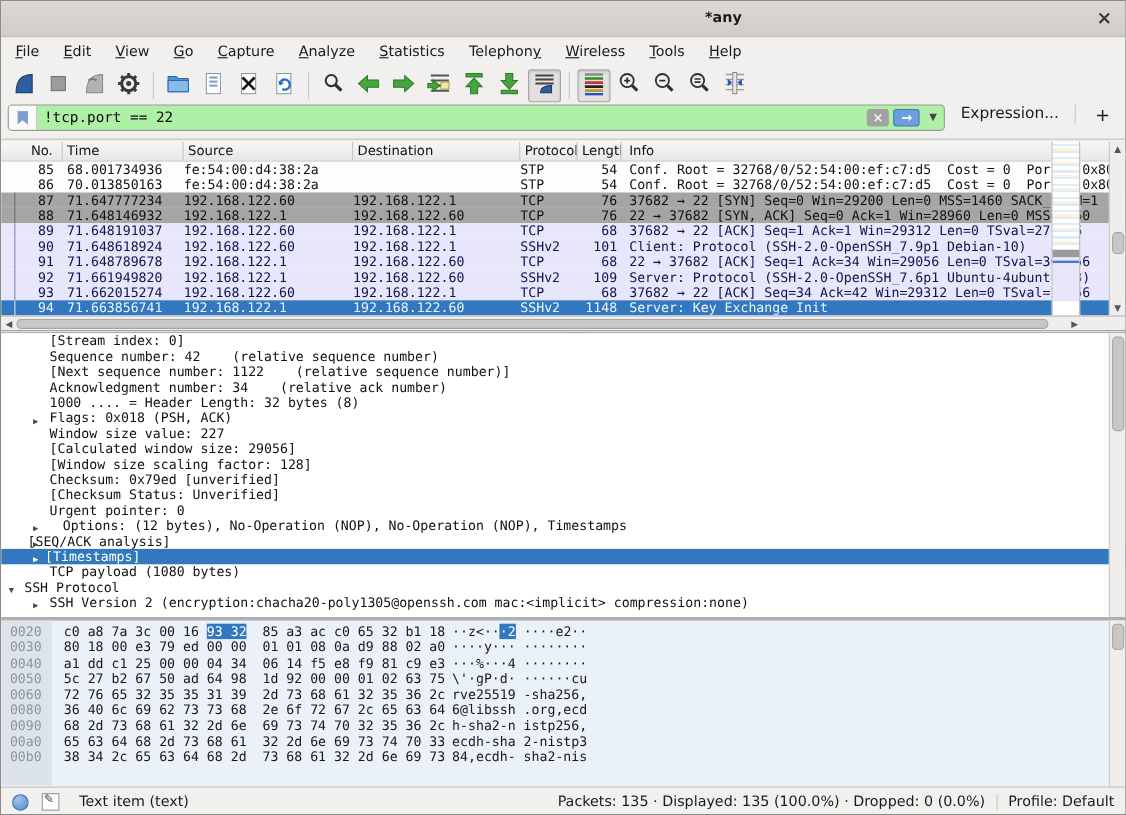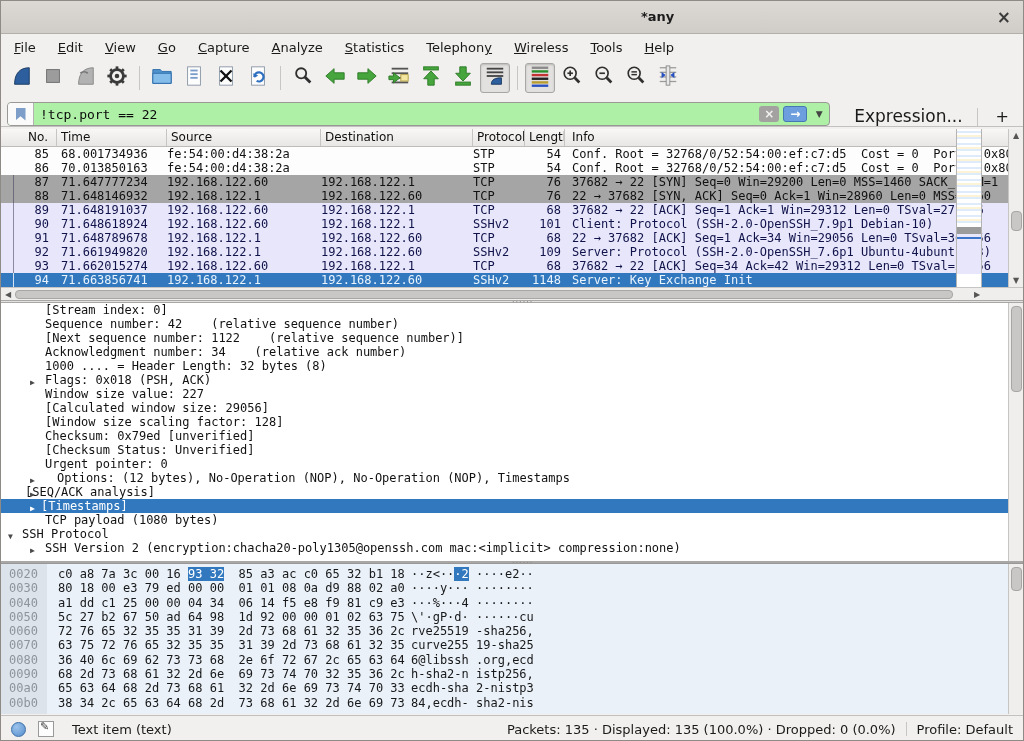--- a/index.html
+++ b/index.html
@@ -14,30 +14,30 @@
   
   .menubar{position:absolute;left:0;top:33px;width:100%;height:27px;background:#f1f0ee;display:flex;align-items:center;padding-left:2px;}
   .menu-item{padding:4px 11px;font-size:13px;color:#1a1a1a;}
   .menu-item u{text-decoration:underline;}
   
   .toolbar{position:absolute;left:0;top:60px;width:100%;height:34px;background:#f1f0ee;display:flex;align-items:center;padding-left:4px;}
   .tb{width:30px;height:30px;margin:0 1px;display:flex;align-items:center;justify-content:center;border:1px solid transparent;border-radius:3px;}
   .tb.pressed{background:#e3e1df;border-color:#a9a7a5;box-shadow:inset 0 1px 2px rgba(0,0,0,.18);}
   .tbsep{width:1px;height:24px;background:#c8c6c4;margin:0 6px;}
   
-  .filterbar{position:absolute;left:0;top:94px;width:100%;height:32px;background:#f1f0ee;border-bottom:1px solid #c2c1bf;display:flex;align-items:flex-end;padding:0 6px;}
+  .filterbar{position:absolute;left:0;top:94px;width:100%;height:32px;background:#f1f0ee;border-bottom:1px solid #c2c1bf;display:flex;align-items:flex-start;padding:0 6px;}
   .fcombo{display:flex;align-items:stretch;height:24px;width:902px;border:1px solid #9a9896;border-radius:4px;overflow:hidden;background:#aef0a6;}
   .fbookmark{width:26px;background:#fafafa;border-right:1px solid #b5b3b1;display:flex;align-items:center;justify-content:center;}
   .bookmark-shape{width:10px;height:13px;background:#7d9ec9;clip-path:polygon(0 0,100% 0,100% 100%,50% 68%,0 100%);}
   .finput{flex:1;border:0;background:transparent;font-family:"DejaVu Sans Mono",monospace;font-size:13px;padding:0 6px;color:#0a0a0a;outline:none;}
   .fbtn{display:flex;align-items:center;justify-content:center;margin:3px 2px;border-radius:3px;font-size:12px;}
   .fclear{width:20px;background:#a4a2a0;color:#f2f2f2;font-weight:bold;}
   .fapply{width:24px;background:#6d9ede;border:1px solid #4678b4;color:#fff;font-weight:bold;}
   .fcaret{width:16px;color:#444;font-size:9px;}
-  .fexpr{margin-left:24px;font-size:17px;color:#1a1a1a;}
+  .fexpr{margin-left:14px;font-size:14px;color:#1a1a1a;}
   .fsep{width:1px;height:18px;background:#c8c6c4;margin:0 10px 0 14px;}
   .fplus{font-size:16px;color:#1a1a1a;padding:0 8px;}
   
   .packetlist{position:absolute;left:0;top:128px;width:100%;height:158px;background:#fff;overflow:hidden;}
   .pl-header{display:flex;height:18px;background:linear-gradient(#f8f7f6,#e8e7e5);border-bottom:1px solid #bdbcba;font-size:12px;color:#111;}
   .hcell{border-right:1px solid #c6c5c3;padding:1px 0 0 4px;overflow:hidden;white-space:nowrap;}
   .prow{display:flex;height:14px;font-family:"DejaVu Sans Mono",monospace;font-size:12px;line-height:14px;white-space:pre;position:relative;}
   .prow span{overflow:hidden;}
   .c0{width:56px;text-align:right;padding-right:8px;flex:none;}
   .c1{width:110px;padding-left:4px;flex:none;}
@@ -382,21 +382,20 @@
       <span class="grip">······</span>
     </div>
 
   <div class="hexpane">
     <div class="hexstrip"></div>
   <div class="hexrow"><span class="off">0020</span><span class="bytes">c0 a8 7a 3c 00 16 <span class="hl">93 32</span>  85 a3 ac c0 65 32 b1 18</span><span class="asc">··z&lt;··<span class="hl">·2</span> ····e2··</span></div>
       <div class="hexrow"><span class="off">0030</span><span class="bytes">80 18 00 e3 79 ed 00 00  01 01 08 0a d9 88 02 a0</span><span class="asc">····y··· ········</span></div>
       <div class="hexrow"><span class="off">0040</span><span class="bytes">a1 dd c1 25 00 00 04 34  06 14 f5 e8 f9 81 c9 e3</span><span class="asc">···%···4 ········</span></div>
       <div class="hexrow"><span class="off">0050</span><span class="bytes">5c 27 b2 67 50 ad 64 98  1d 92 00 00 01 02 63 75</span><span class="asc">\'·gP·d· ······cu</span></div>
       <div class="hexrow"><span class="off">0060</span><span class="bytes">72 76 65 32 35 35 31 39  2d 73 68 61 32 35 36 2c</span><span class="asc">rve25519 -sha256,</span></div>
-      <div class="hexrow"><span class="off">0070</span><span class="bytes">63 75 72 76 65 32 35 35  31 39 2d 73 68 61 32 35</span><span class="asc">curve255 19-sha25</span></div>
       <div class="hexrow"><span class="off">0080</span><span class="bytes">36 40 6c 69 62 73 73 68  2e 6f 72 67 2c 65 63 64</span><span class="asc">6@libssh .org,ecd</span></div>
       <div class="hexrow"><span class="off">0090</span><span class="bytes">68 2d 73 68 61 32 2d 6e  69 73 74 70 32 35 36 2c</span><span class="asc">h-sha2-n istp256,</span></div>
       <div class="hexrow"><span class="off">00a0</span><span class="bytes">65 63 64 68 2d 73 68 61  32 2d 6e 69 73 74 70 33</span><span class="asc">ecdh-sha 2-nistp3</span></div>
       <div class="hexrow"><span class="off">00b0</span><span class="bytes">38 34 2c 65 63 64 68 2d  73 68 61 32 2d 6e 69 73</span><span class="asc">84,ecdh- sha2-nis</span></div>
     </div>
   <div class="hvscroll">
     <div class="vthumb" style="top:3px;height:24px"></div>
   </div>
 
   <div class="statusbar">

